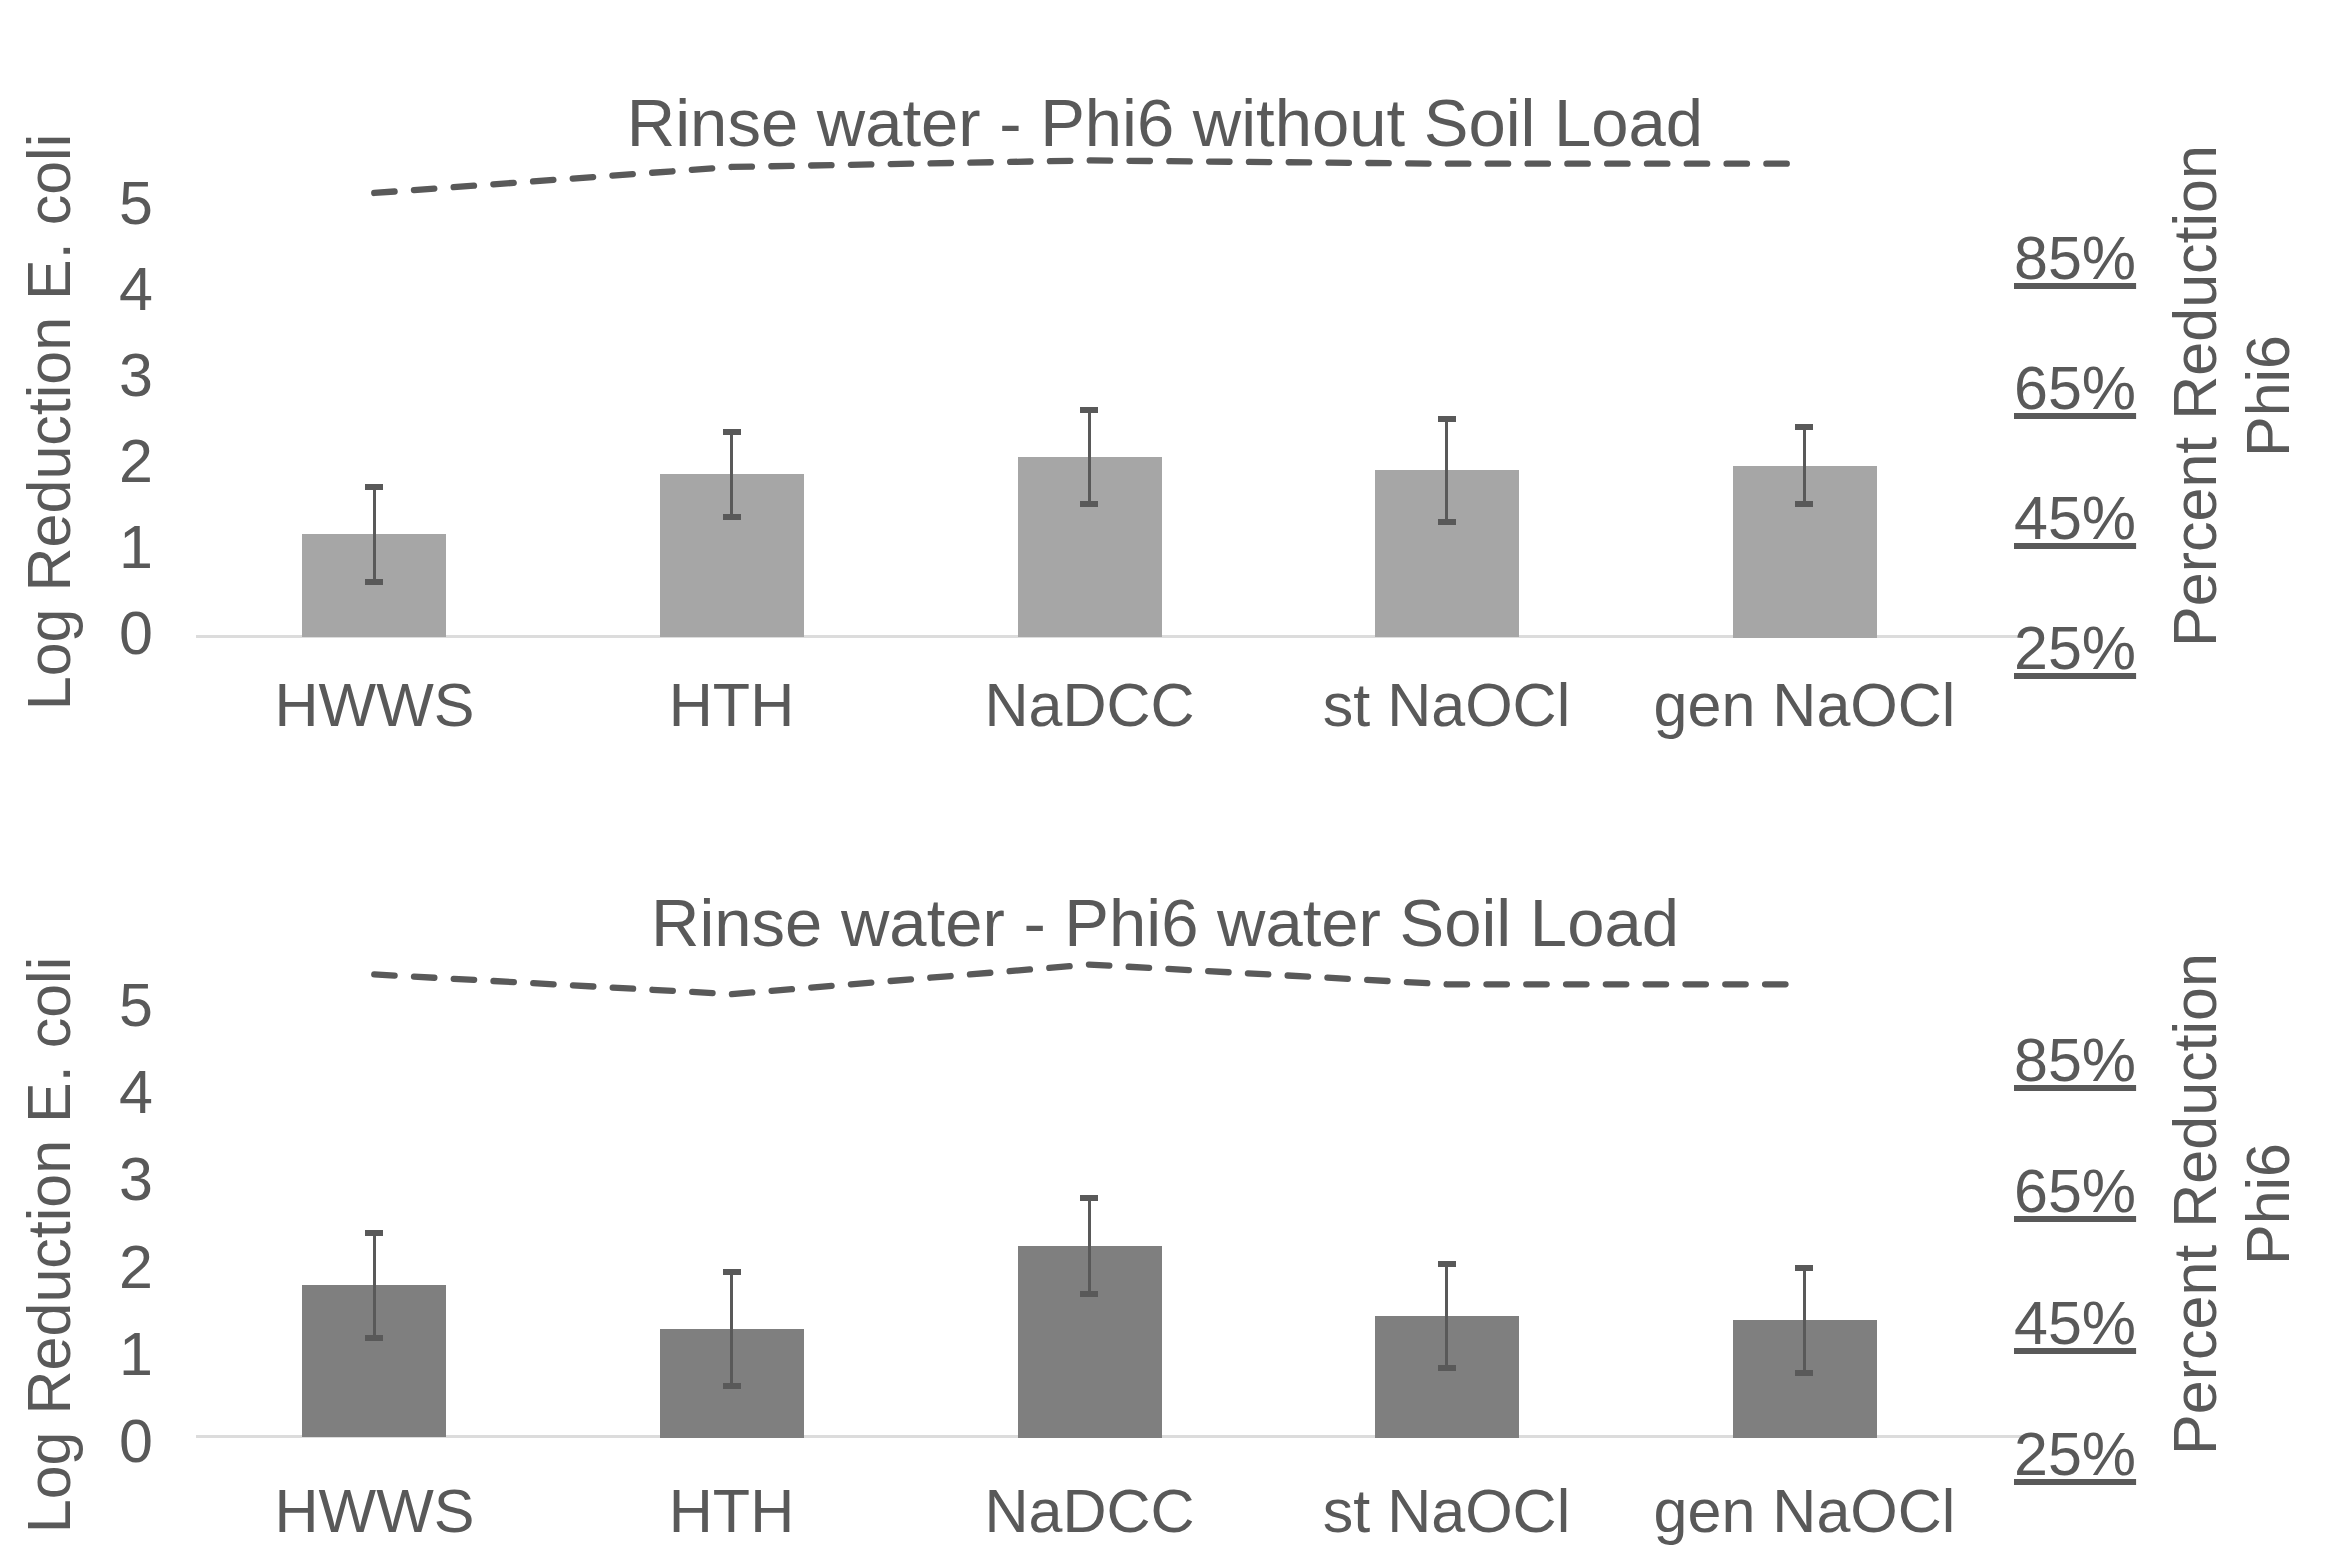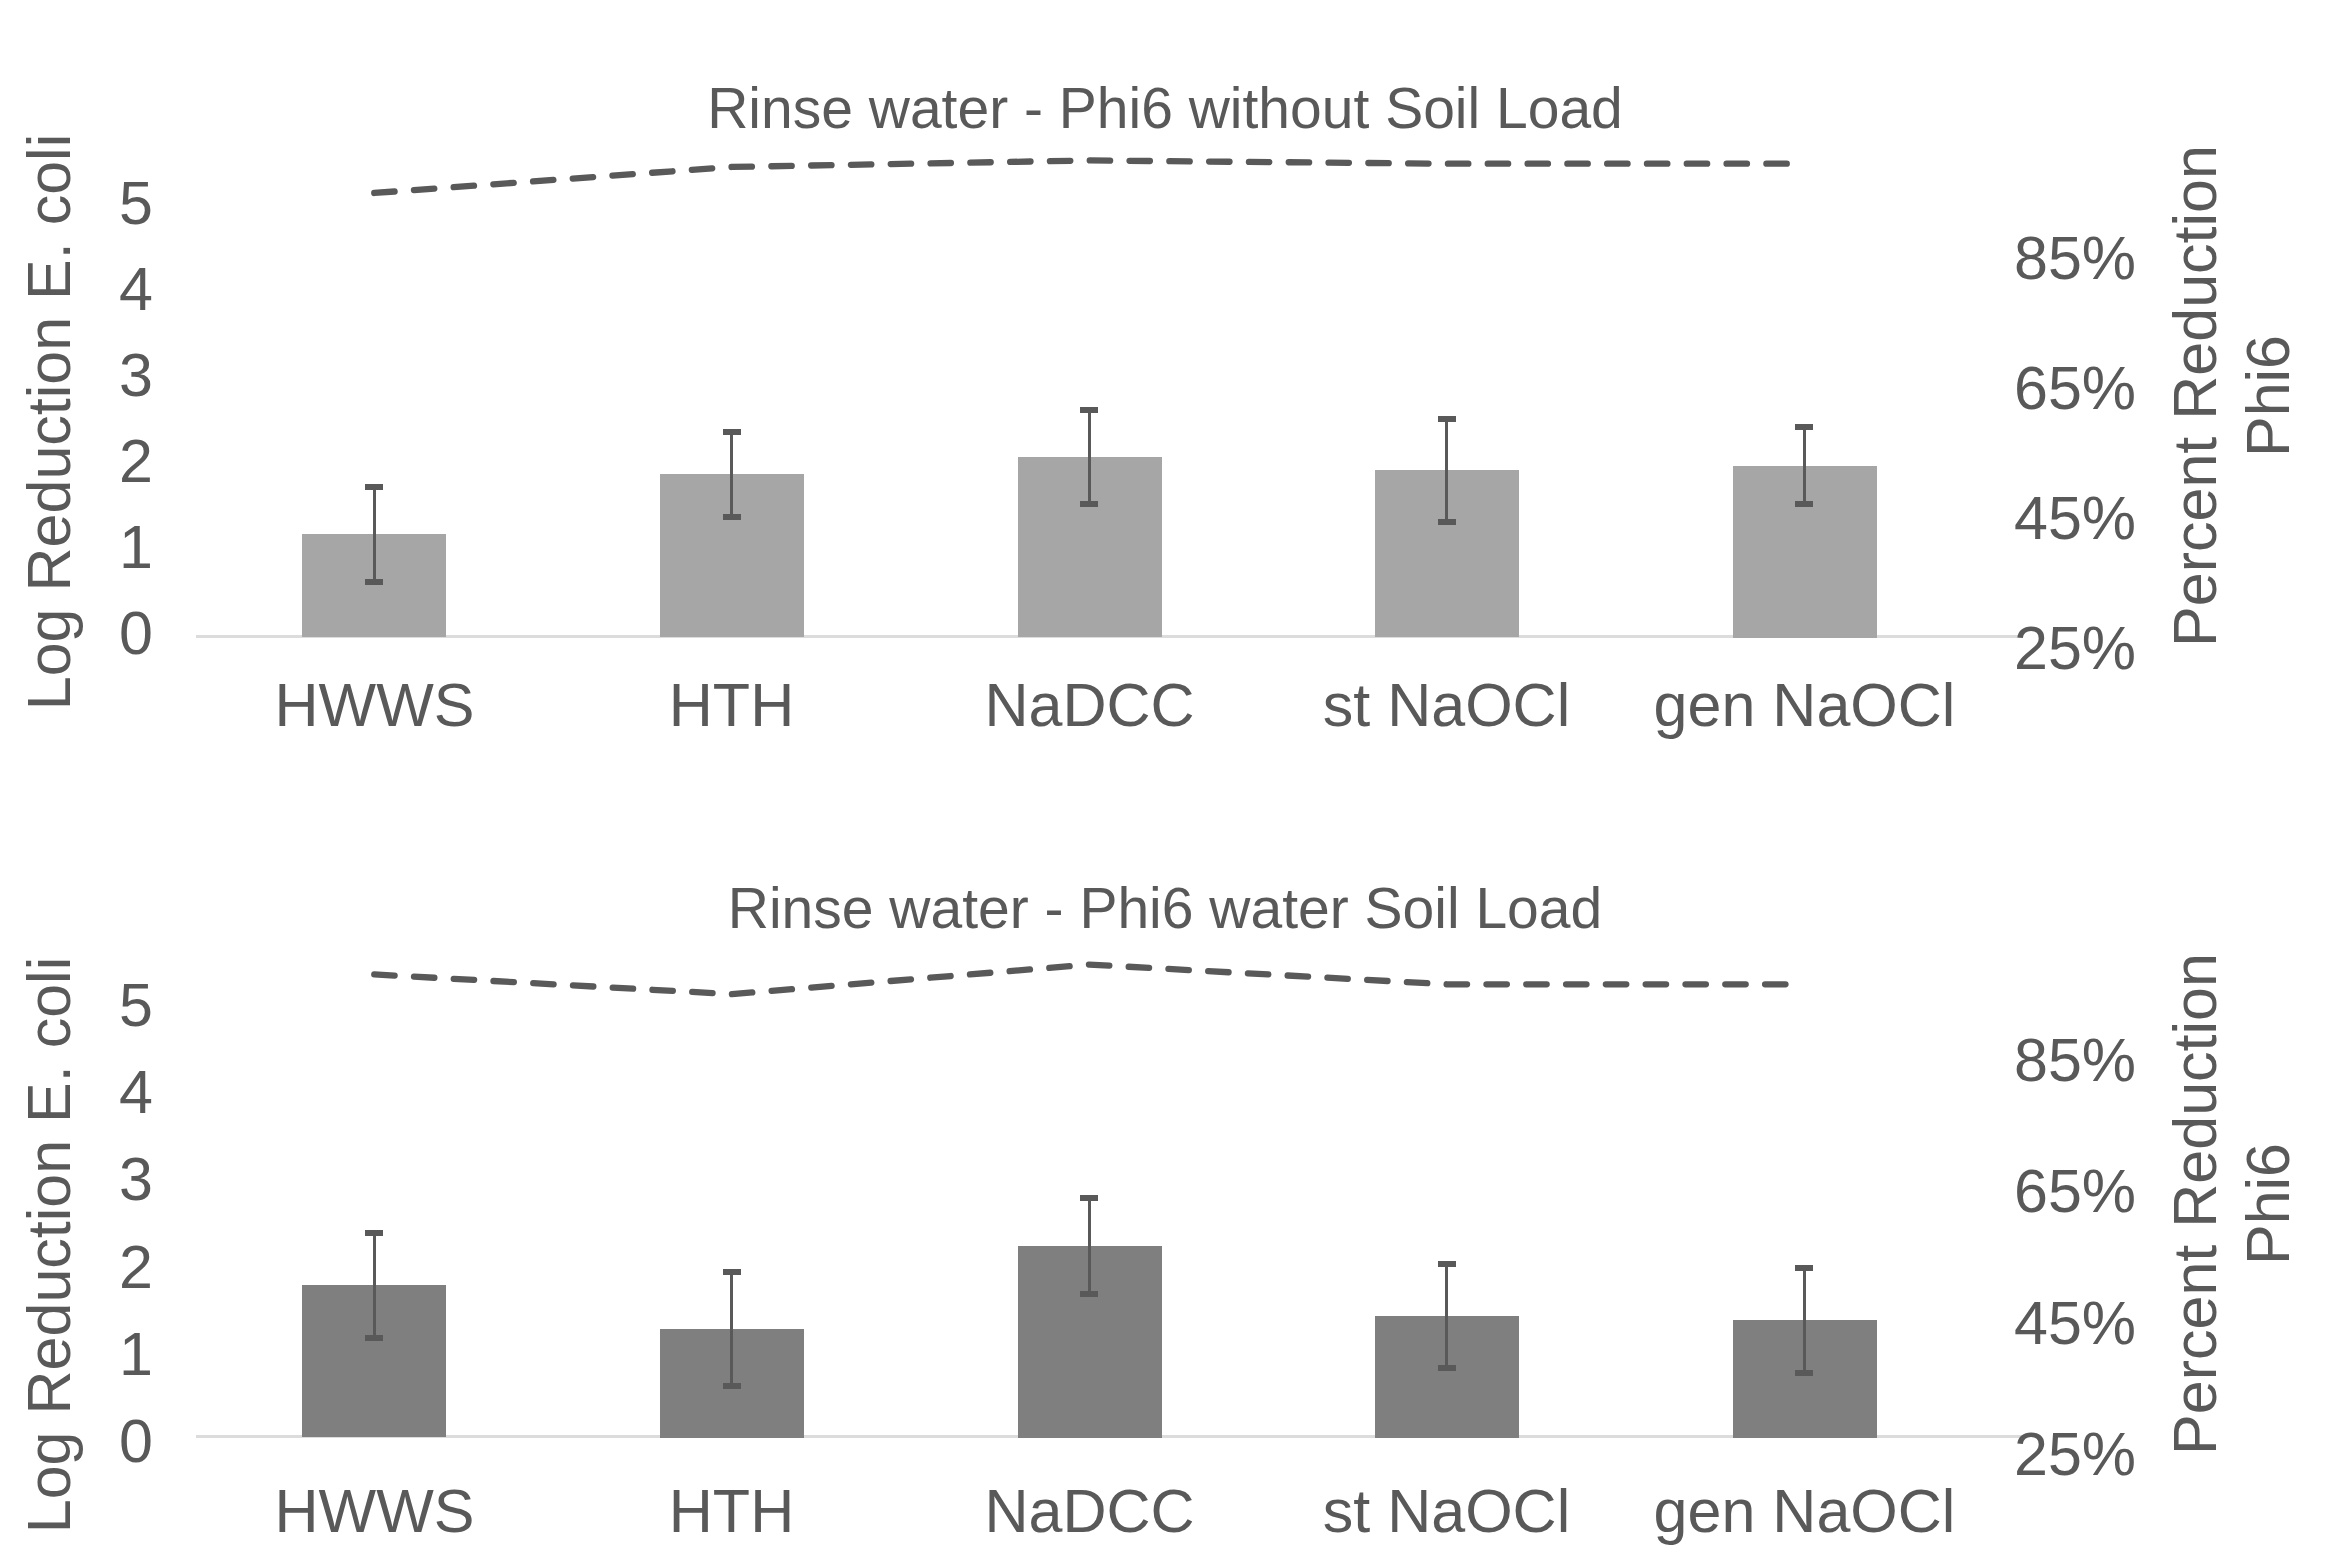--- a/index.html
+++ b/index.html
@@ -4,31 +4,31 @@
 <style>
   html,body{margin:0;padding:0;}
   body{
     width:2330px;height:1566px;position:relative;overflow:hidden;
     background:#ffffff;
     font-family:"Liberation Sans", sans-serif;
     color:#595959;
   }
   .chart-title{
     position:absolute;left:0;width:2330px;text-align:center;
-    font-size:57px;font-weight:400;color:#595959;white-space:nowrap;
+    font-size:67px;font-weight:400;color:#595959;white-space:nowrap;
   }
   .vtitle{
     position:absolute;transform:translate(-50%,-50%) rotate(-90deg);
     white-space:nowrap;font-size:61px;line-height:73px;color:#595959;text-align:center;
   }
   .tick{
     position:absolute;font-size:61px;line-height:68px;color:#595959;white-space:nowrap;
   }
   .tick.left{width:126px;text-align:right;}
-  .tick.right{text-align:left;}
+  .tick.right{text-align:left;text-decoration:underline;}
   .xlab{
     position:absolute;width:369px;text-align:center;
     font-size:61px;line-height:68px;color:#595959;white-space:nowrap;
   }
   .axisline{position:absolute;height:2.9px;background:#dcdcdc;}
   .bar{position:absolute;}
   .whisk{position:absolute;background:#595959;}
   svg.lineplot{position:absolute;left:0;top:0;pointer-events:none;}
 </style>
 </head>

